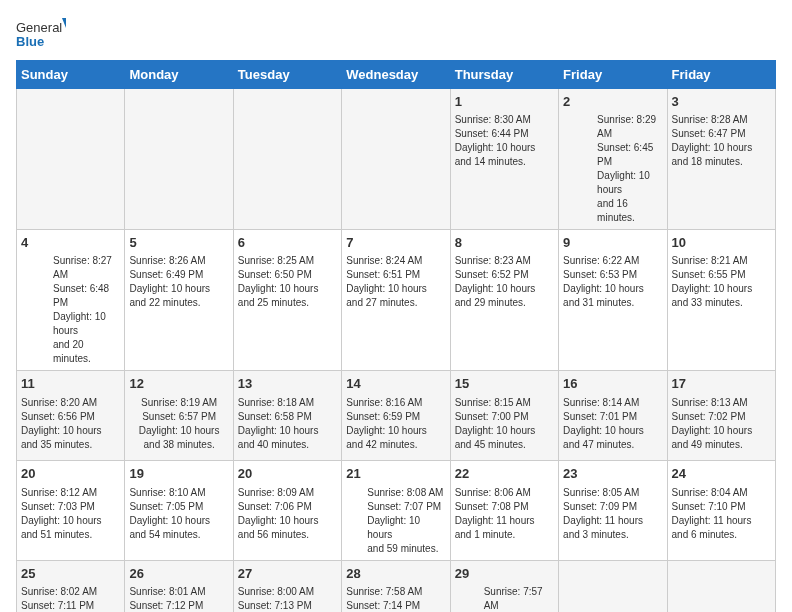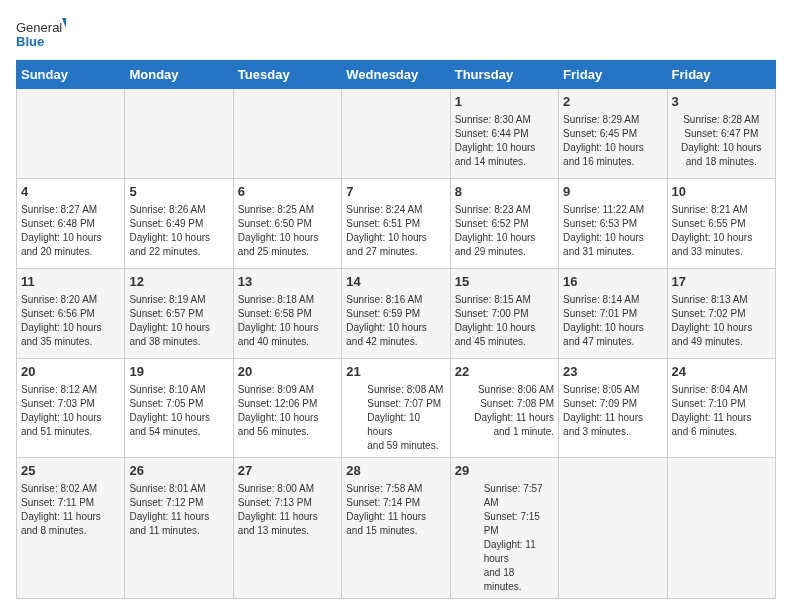--- a/index.html
+++ b/index.html
@@ -117,37 +117,37 @@
         <td class="empty-cell"></td>
         <td>
           <span class="day-number">1</span>
           <div class="day-info" style="white-space: pre-wrap;">Sunrise: 8:30 AM
 Sunset: 6:44 PM
 Daylight: 10 hours
 and 14 minutes.</div>
         </td>
         <td>
           <span class="day-number">2</span>
-          <div class="day-info" style="white-space: pre-wrap;">Sunrise: 8:29 AM
+          <div class="day-info" style="white-space: pre-wrap; margin-left: 34px;">Sunrise: 8:29 AM
 Sunset: 6:45 PM
 Daylight: 10 hours
 and 16 minutes.</div>
         </td>
         <td>
           <span class="day-number">3</span>
-          <div class="day-info" style="white-space: pre-wrap; text-align: center;">Sunrise: 8:28 AM
+          <div class="day-info" style="white-space: pre-wrap;">Sunrise: 8:28 AM
 Sunset: 6:47 PM
 Daylight: 10 hours
 and 18 minutes.</div>
         </td>
       </tr>
       <tr>
         <td>
           <span class="day-number">4</span>
-          <div class="day-info" style="white-space: pre-wrap;">Sunrise: 8:27 AM
+          <div class="day-info" style="white-space: pre-wrap; margin-left: 32px;">Sunrise: 8:27 AM
 Sunset: 6:48 PM
 Daylight: 10 hours
 and 20 minutes.</div>
         </td>
         <td>
           <span class="day-number">5</span>
           <div class="day-info" style="white-space: pre-wrap;">Sunrise: 8:26 AM
 Sunset: 6:49 PM
 Daylight: 10 hours
 and 22 minutes.</div>
@@ -168,21 +168,21 @@
         </td>
         <td>
           <span class="day-number">8</span>
           <div class="day-info" style="white-space: pre-wrap;">Sunrise: 8:23 AM
 Sunset: 6:52 PM
 Daylight: 10 hours
 and 29 minutes.</div>
         </td>
         <td>
           <span class="day-number">9</span>
-          <div class="day-info" style="white-space: pre-wrap;">Sunrise: 11:22 AM
+          <div class="day-info" style="white-space: pre-wrap;">Sunrise: 6:22 AM
 Sunset: 6:53 PM
 Daylight: 10 hours
 and 31 minutes.</div>
         </td>
         <td>
           <span class="day-number">10</span>
           <div class="day-info" style="white-space: pre-wrap;">Sunrise: 8:21 AM
 Sunset: 6:55 PM
 Daylight: 10 hours
 and 33 minutes.</div>
@@ -191,21 +191,21 @@
       <tr>
         <td>
           <span class="day-number">11</span>
           <div class="day-info" style="white-space: pre-wrap;">Sunrise: 8:20 AM
 Sunset: 6:56 PM
 Daylight: 10 hours
 and 35 minutes.</div>
         </td>
         <td>
           <span class="day-number">12</span>
-          <div class="day-info" style="white-space: pre-wrap;">Sunrise: 8:19 AM
+          <div class="day-info" style="white-space: pre-wrap; text-align: center;">Sunrise: 8:19 AM
 Sunset: 6:57 PM
 Daylight: 10 hours
 and 38 minutes.</div>
         </td>
         <td>
           <span class="day-number">13</span>
           <div class="day-info" style="white-space: pre-wrap;">Sunrise: 8:18 AM
 Sunset: 6:58 PM
 Daylight: 10 hours
 and 40 minutes.</div>
@@ -250,34 +250,34 @@
         <td>
           <span class="day-number">19</span>
           <div class="day-info" style="white-space: pre-wrap;">Sunrise: 8:10 AM
 Sunset: 7:05 PM
 Daylight: 10 hours
 and 54 minutes.</div>
         </td>
         <td>
           <span class="day-number">20</span>
           <div class="day-info" style="white-space: pre-wrap;">Sunrise: 8:09 AM
-Sunset: 12:06 PM
+Sunset: 7:06 PM
 Daylight: 10 hours
 and 56 minutes.</div>
         </td>
         <td>
           <span class="day-number">21</span>
           <div class="day-info" style="white-space: pre-wrap; margin-left: 21px;">Sunrise: 8:08 AM
 Sunset: 7:07 PM
 Daylight: 10 hours
 and 59 minutes.</div>
         </td>
         <td>
           <span class="day-number">22</span>
-          <div class="day-info" style="white-space: pre-wrap; text-align: right;">Sunrise: 8:06 AM
+          <div class="day-info" style="white-space: pre-wrap;">Sunrise: 8:06 AM
 Sunset: 7:08 PM
 Daylight: 11 hours
 and 1 minute.</div>
         </td>
         <td>
           <span class="day-number">23</span>
           <div class="day-info" style="white-space: pre-wrap;">Sunrise: 8:05 AM
 Sunset: 7:09 PM
 Daylight: 11 hours
 and 3 minutes.</div>

